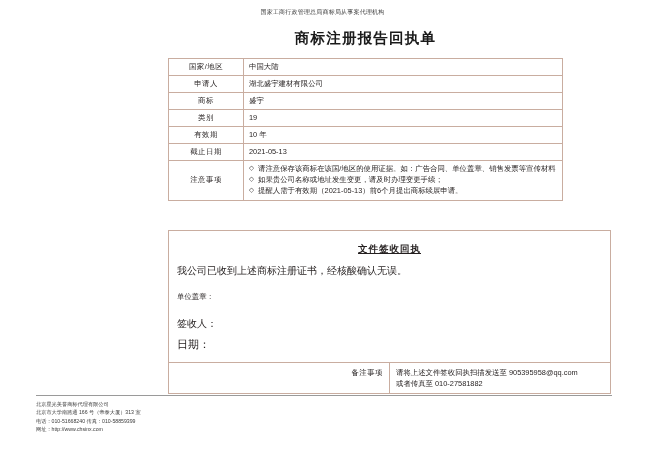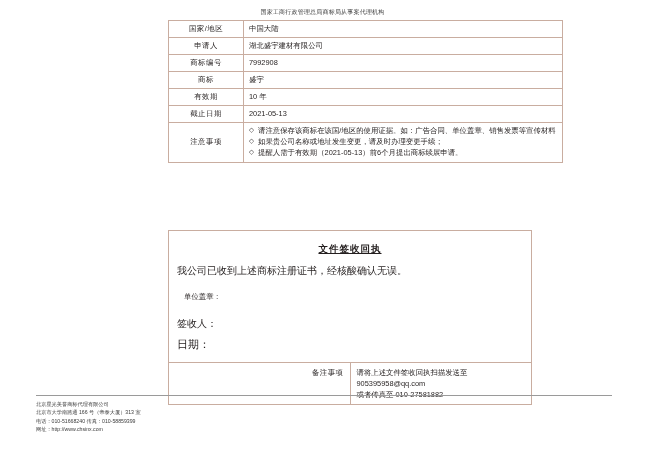--- a/index.html
+++ b/index.html
@@ -88,21 +88,21 @@
     color: #241f1f;
   }
   .receipt {
     position: absolute;
     top: 230px;
     left: 168px;
     width: 395px;
   }
   table.receipt-tbl {
     border-collapse: collapse;
-    width: 364px;
+    width: 443px;
     table-layout: fixed;
   }
   table.receipt-tbl td {
     border: 1px solid #c9ada0;
     font-size: 7.4px;
     color: #241f1f;
     padding: 4px 6px;
     vertical-align: top;
     line-height: 1.5;
   }
@@ -114,21 +114,20 @@
     padding: 7px 0 5px 0;
     text-decoration: underline;
   }
   .receipt-line {
     padding: 2px 0 4px 2px;
     font-size: 10px;
   }
   .receipt-field {
     padding: 9px 0 2px 2px;
     font-size: 7.4px;
-    margin-left: 7px;
   }
   .receipt-field2 {
     padding: 12px 0 2px 2px;
     font-size: 10px;
   }
   .receipt-field3 {
     padding: 3px 0 5px 2px;
     font-size: 11px;
   }
   td.remark-label {
@@ -161,38 +160,39 @@
   }
 </style>
 </head>
 <body>
 
 <div class="page">
 
   <div class="topbar">国家工商行政管理总局商标局从事案代理机构</div>
 
   <div class="doc">
+    <div class="doc-title">商标注册报告回执单</div>
 
     <table class="main">
       <tbody>
           <tr>
         <td class="label">国家/地区</td>
         <td class="value">中国大陆</td>
       </tr>
       <tr>
         <td class="label">申请人</td>
         <td class="value">湖北盛宇建材有限公司</td>
       </tr>
       <tr>
-        <td class="label">商标编号</td>
-        <td class="value">7992908</td>
-      </tr>
-      <tr>
         <td class="label">商标</td>
         <td class="value">盛宇</td>
+      </tr>
+      <tr>
+        <td class="label">类别</td>
+        <td class="value">19</td>
       </tr>
       <tr>
         <td class="label">有效期</td>
         <td class="value">10 年</td>
       </tr>
       <tr>
         <td class="label">截止日期</td>
         <td class="value">2021-05-13</td>
       </tr>
       <tr>

